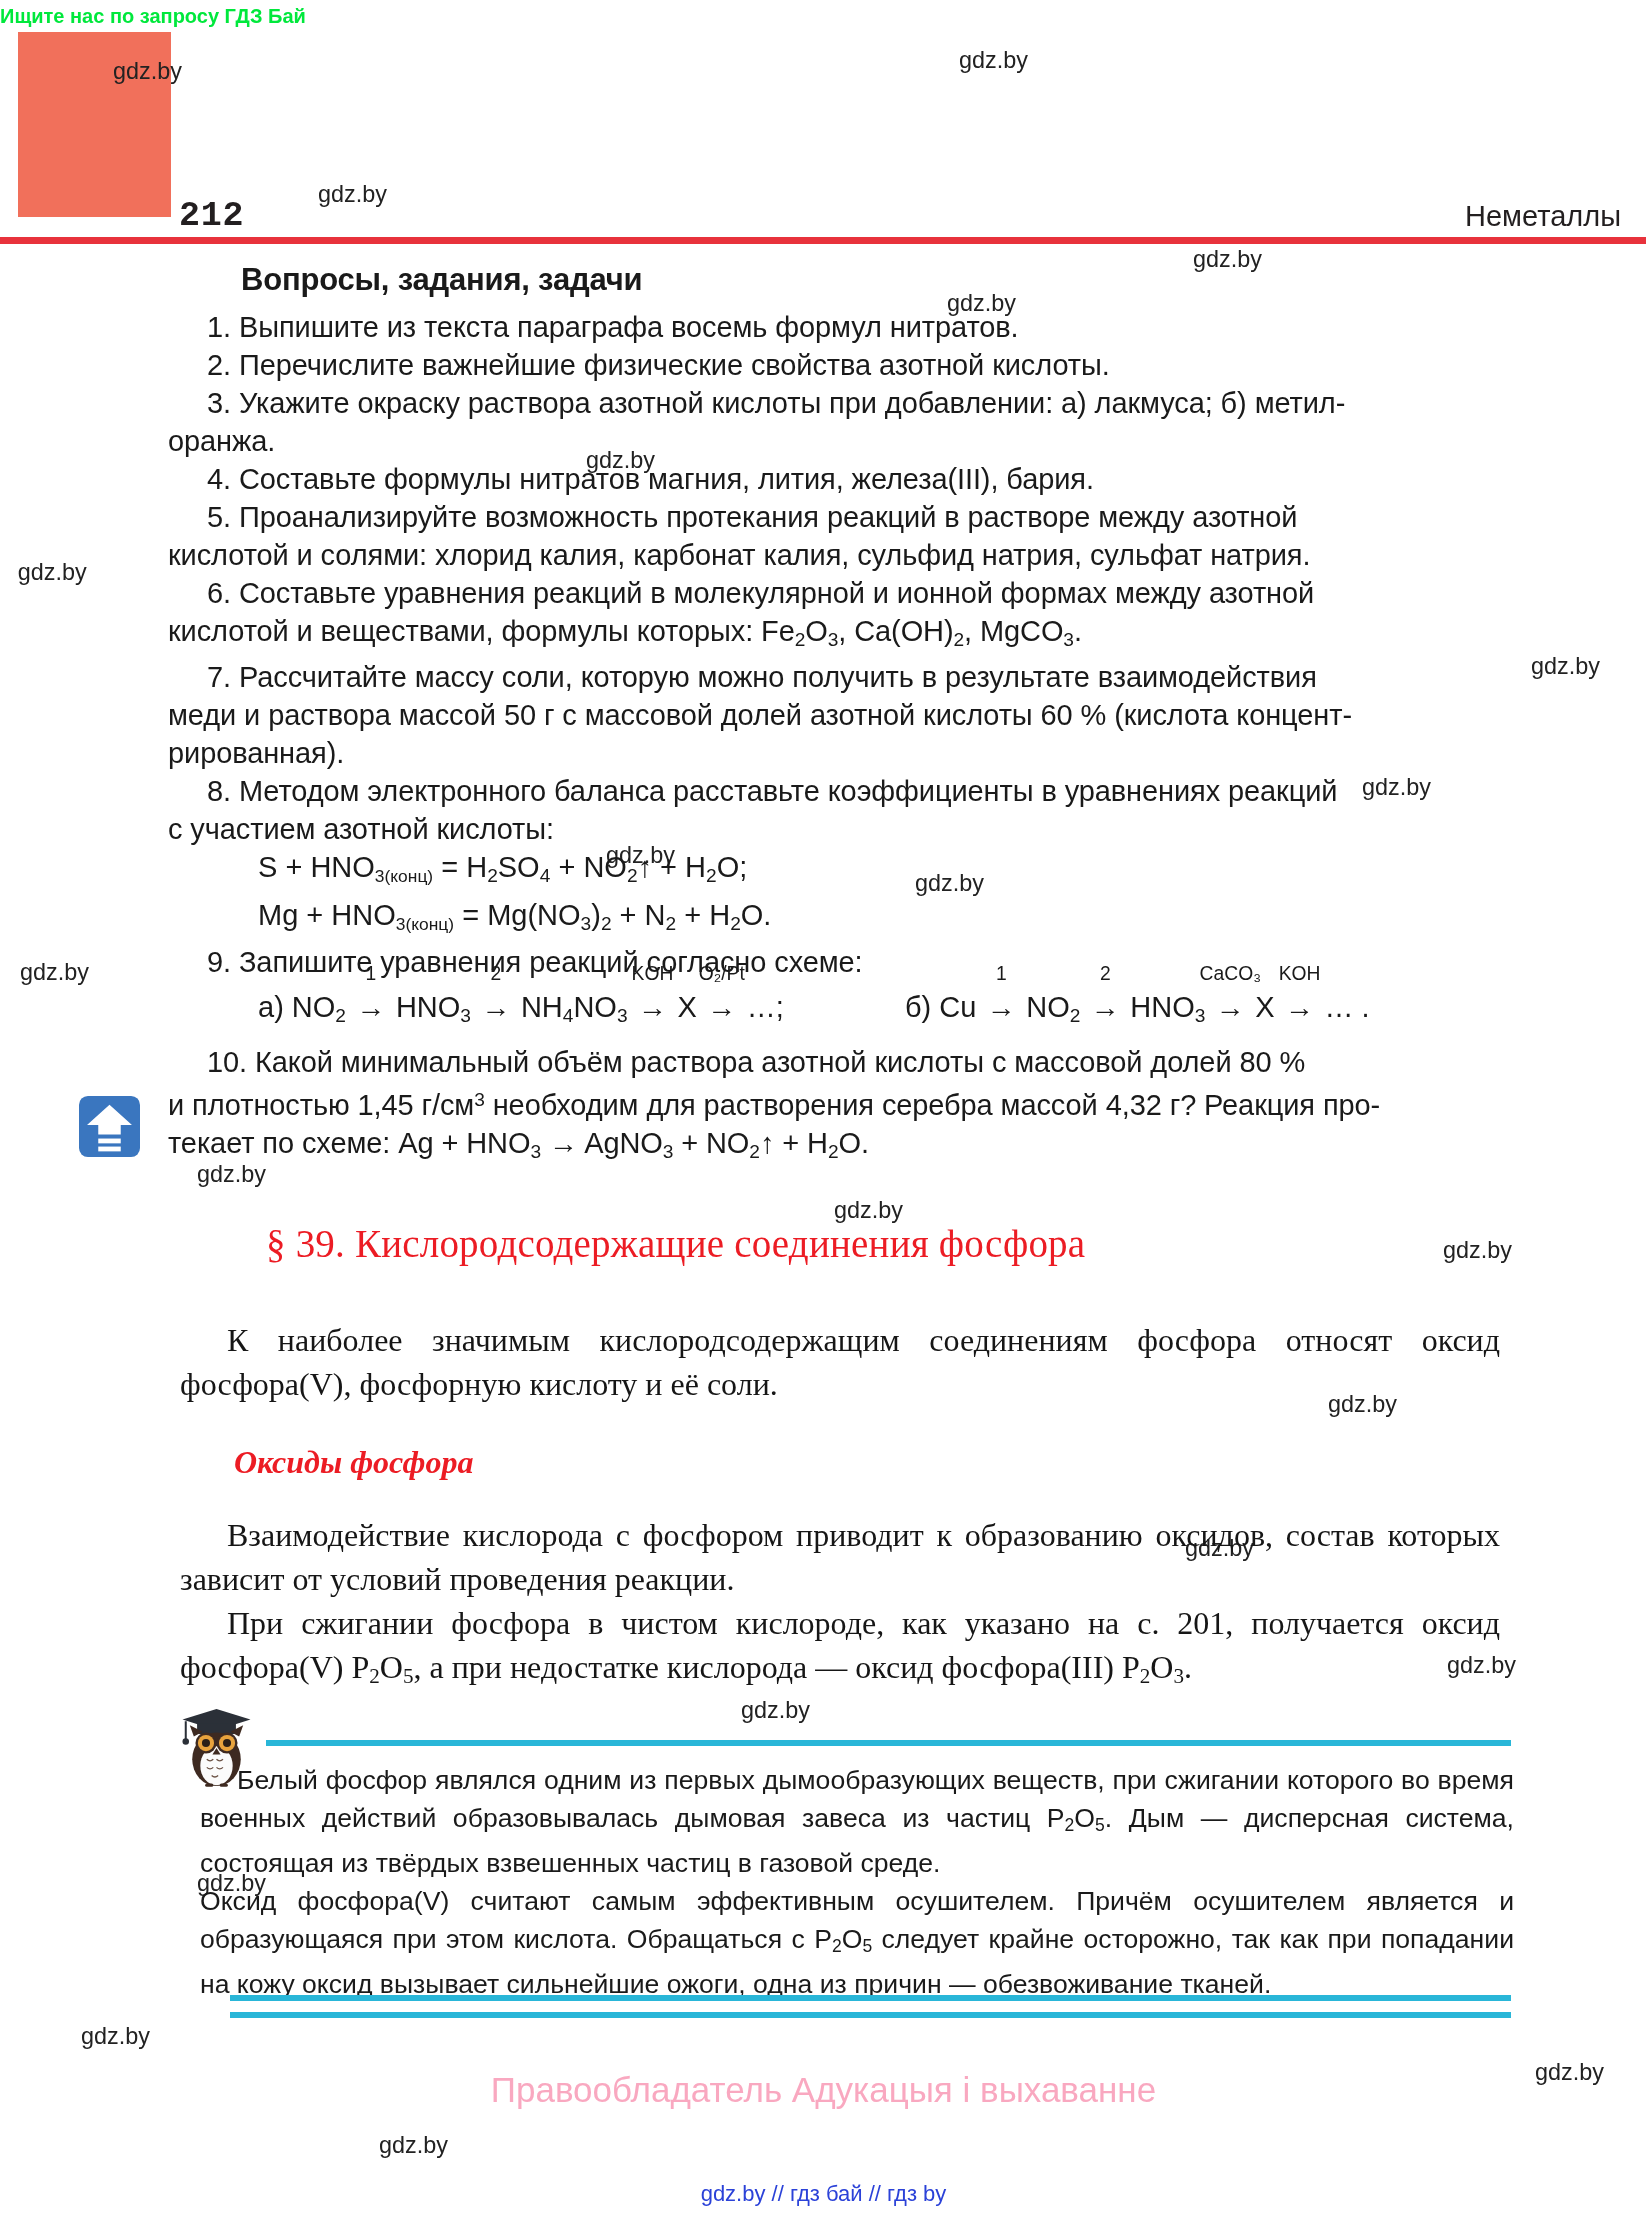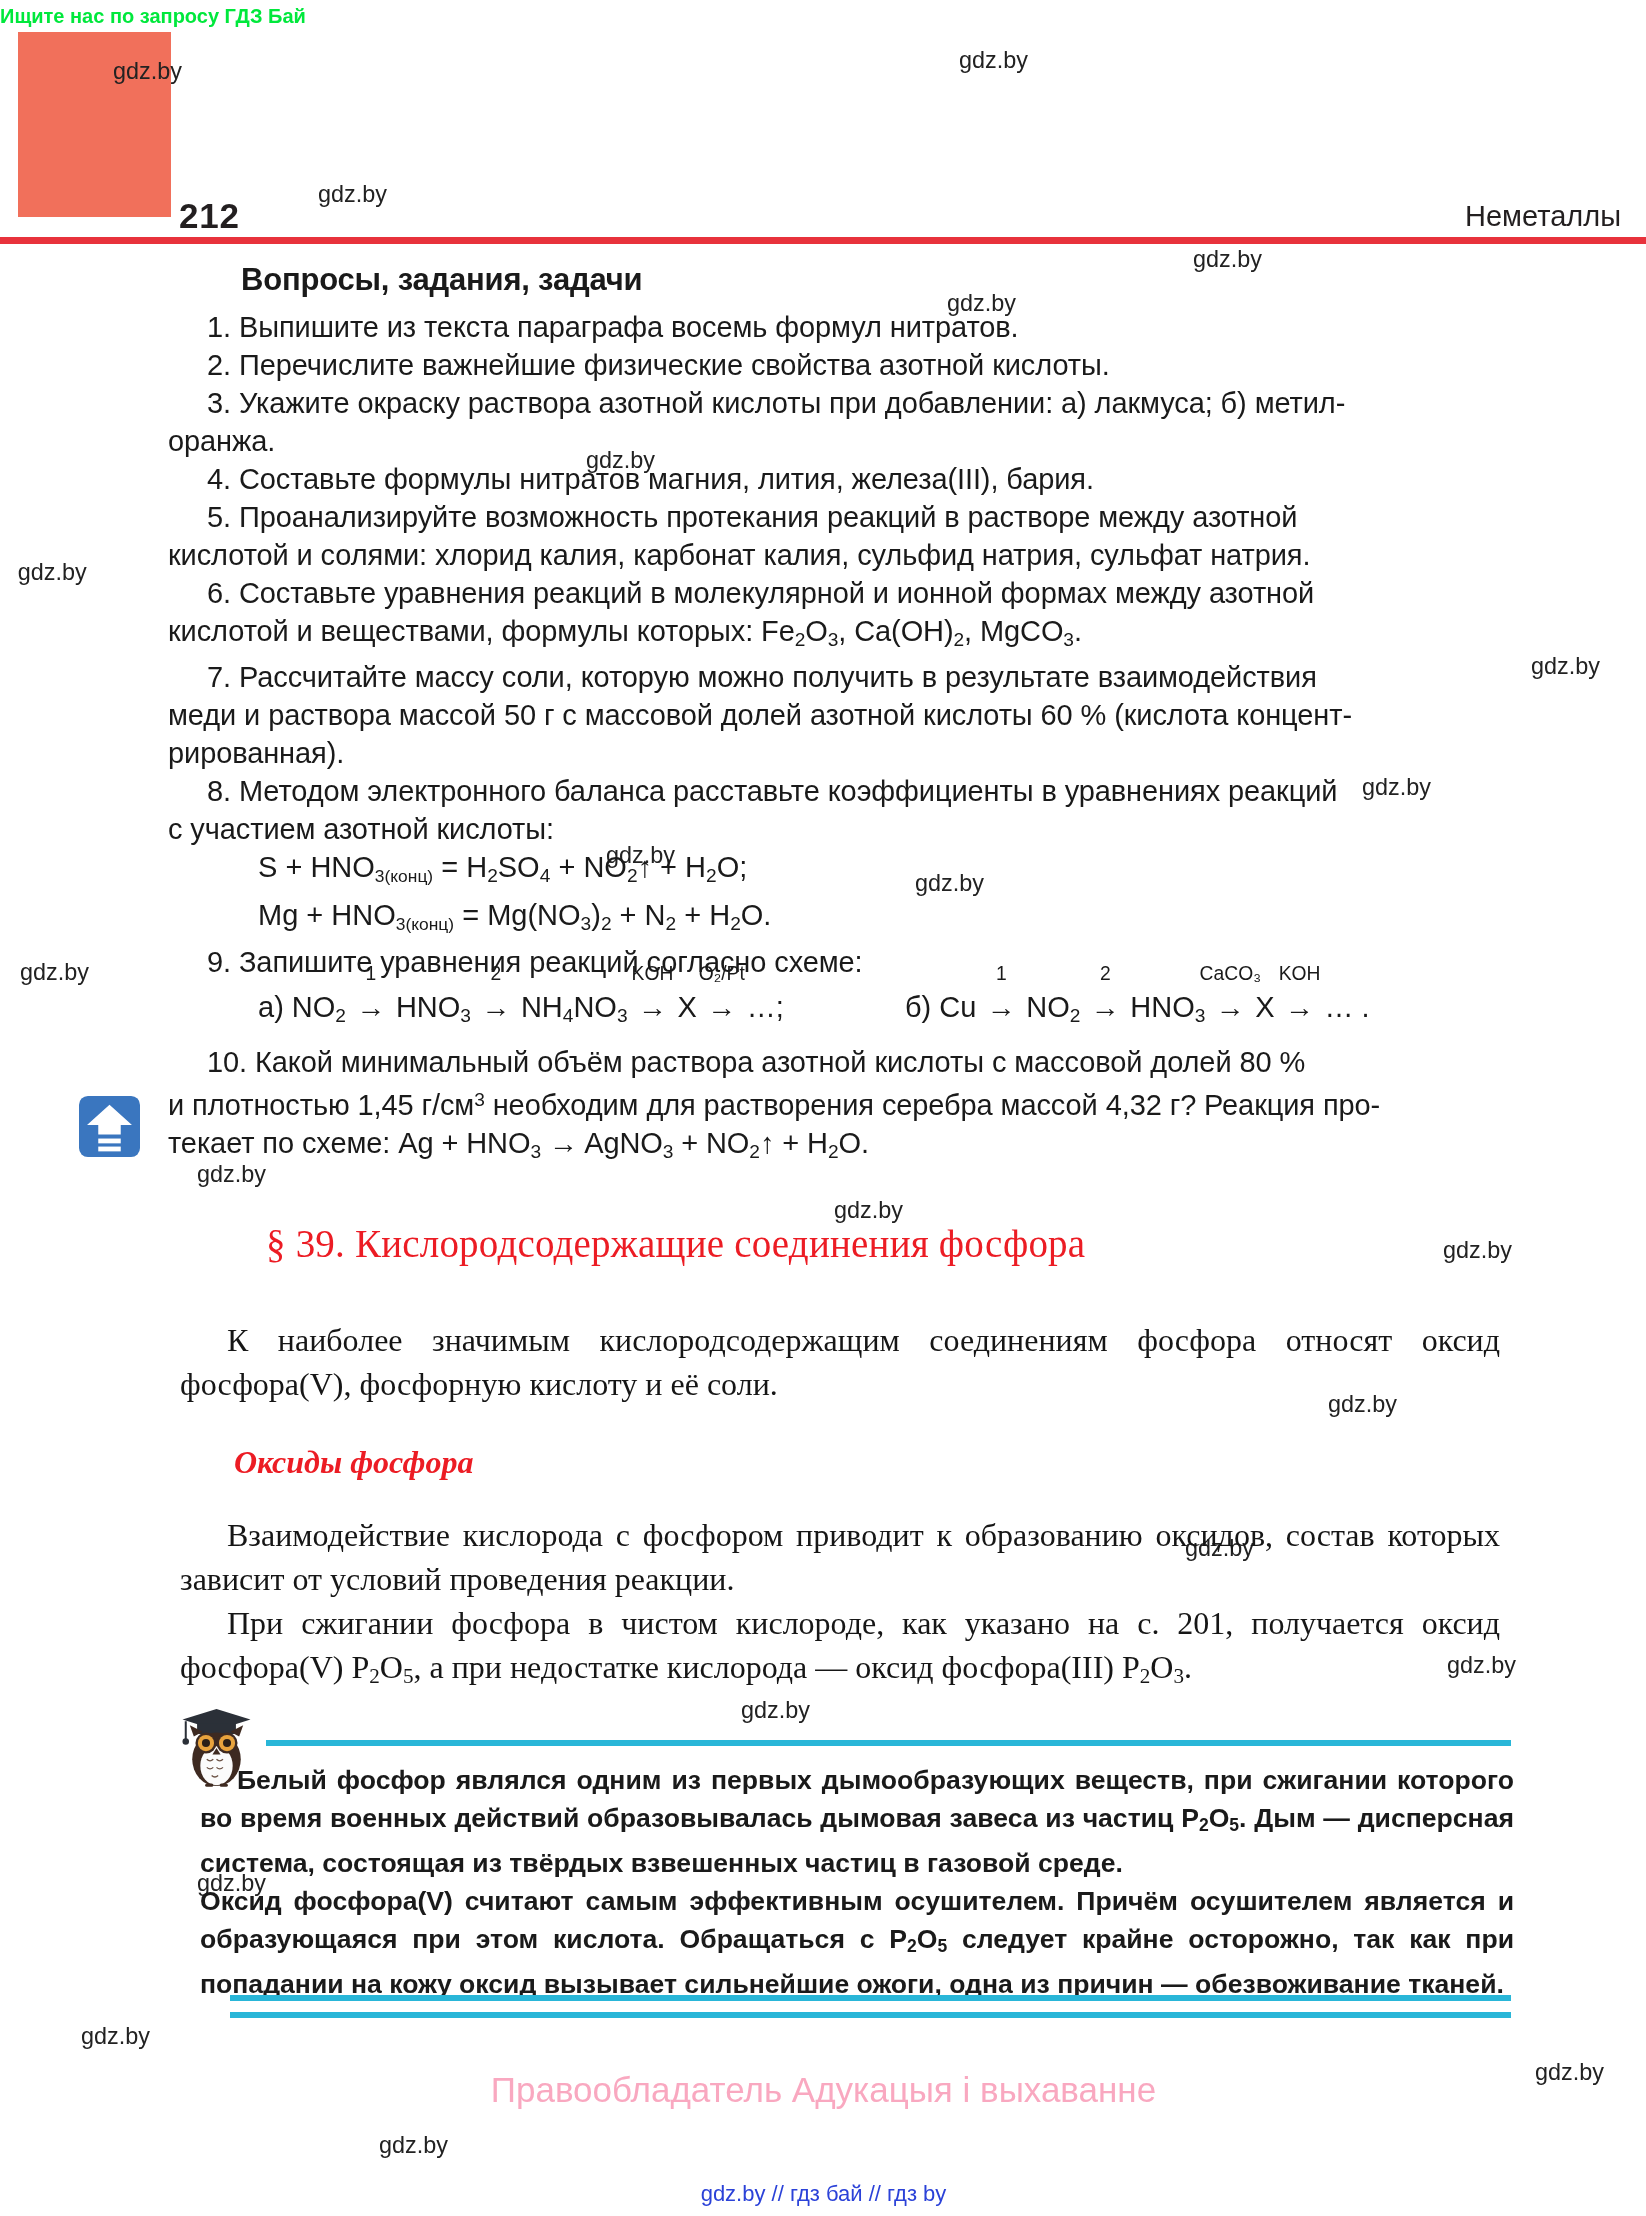--- a/index.html
+++ b/index.html
@@ -38,21 +38,21 @@
     left: 17.7px;
     top: 32px;
     width: 153px;
     height: 185px;
     background: #f1705b;
   }
   .page-number {
     position: absolute;
     left: 179px;
     top: 196px;
-    font-family: Liberation Sans, sans-serif;
+    font-family: Liberation Mono, monospace;
     font-weight: bold;
     font-size: 35px;
     color: #231f20;
     letter-spacing: 0.8px;
   }
   .running-head {
     position: absolute;
     right: 26px;
     top: 200px;
     font-size: 29px;
@@ -222,21 +222,20 @@
   .info-text {
     position: absolute;
     left: 200px;
     top: 1761px;
     width: 1314px;
     font-size: 26.6px;
     line-height: 38px;
     color: #1a1a1a;
     text-align: justify;
     text-align-last: left;
-    font-weight: bold;
   }
   .info-text p { margin: 0; }
   .info-text p.first { text-indent: 37px; }
 
   
   .copyright {
     position: absolute;
     left: 0;
     top: 2070px;
     width: 100%;

